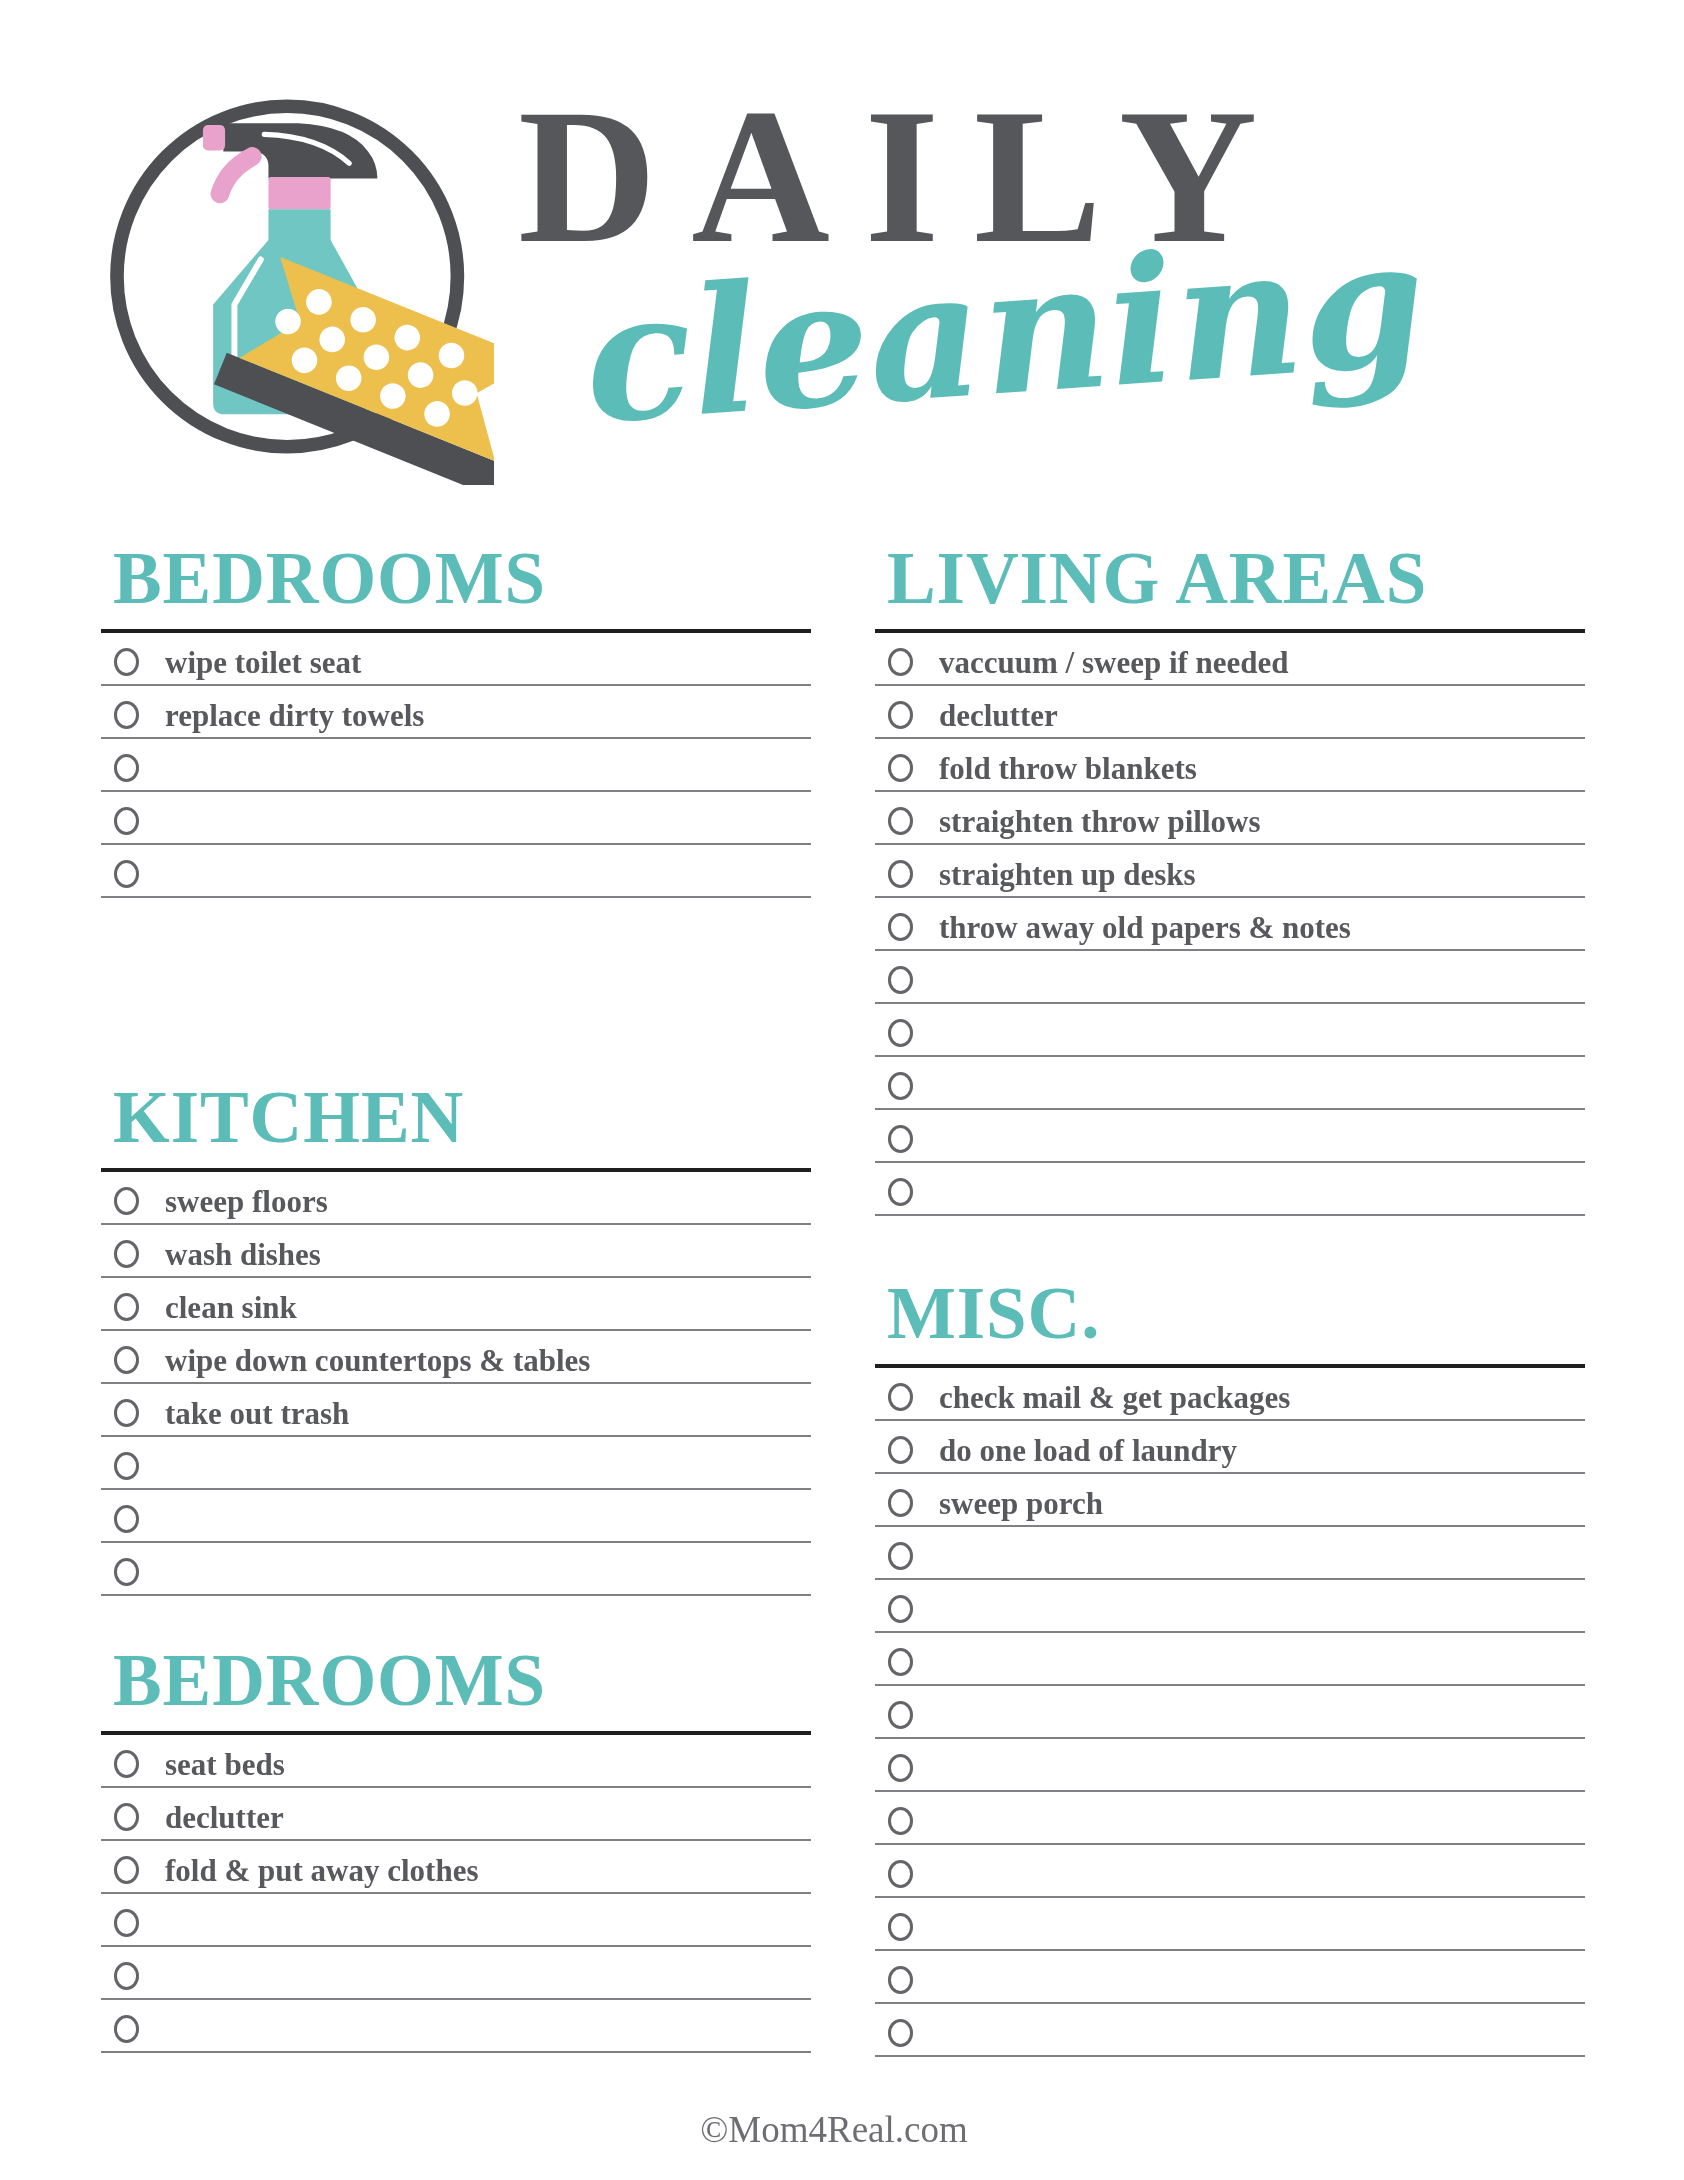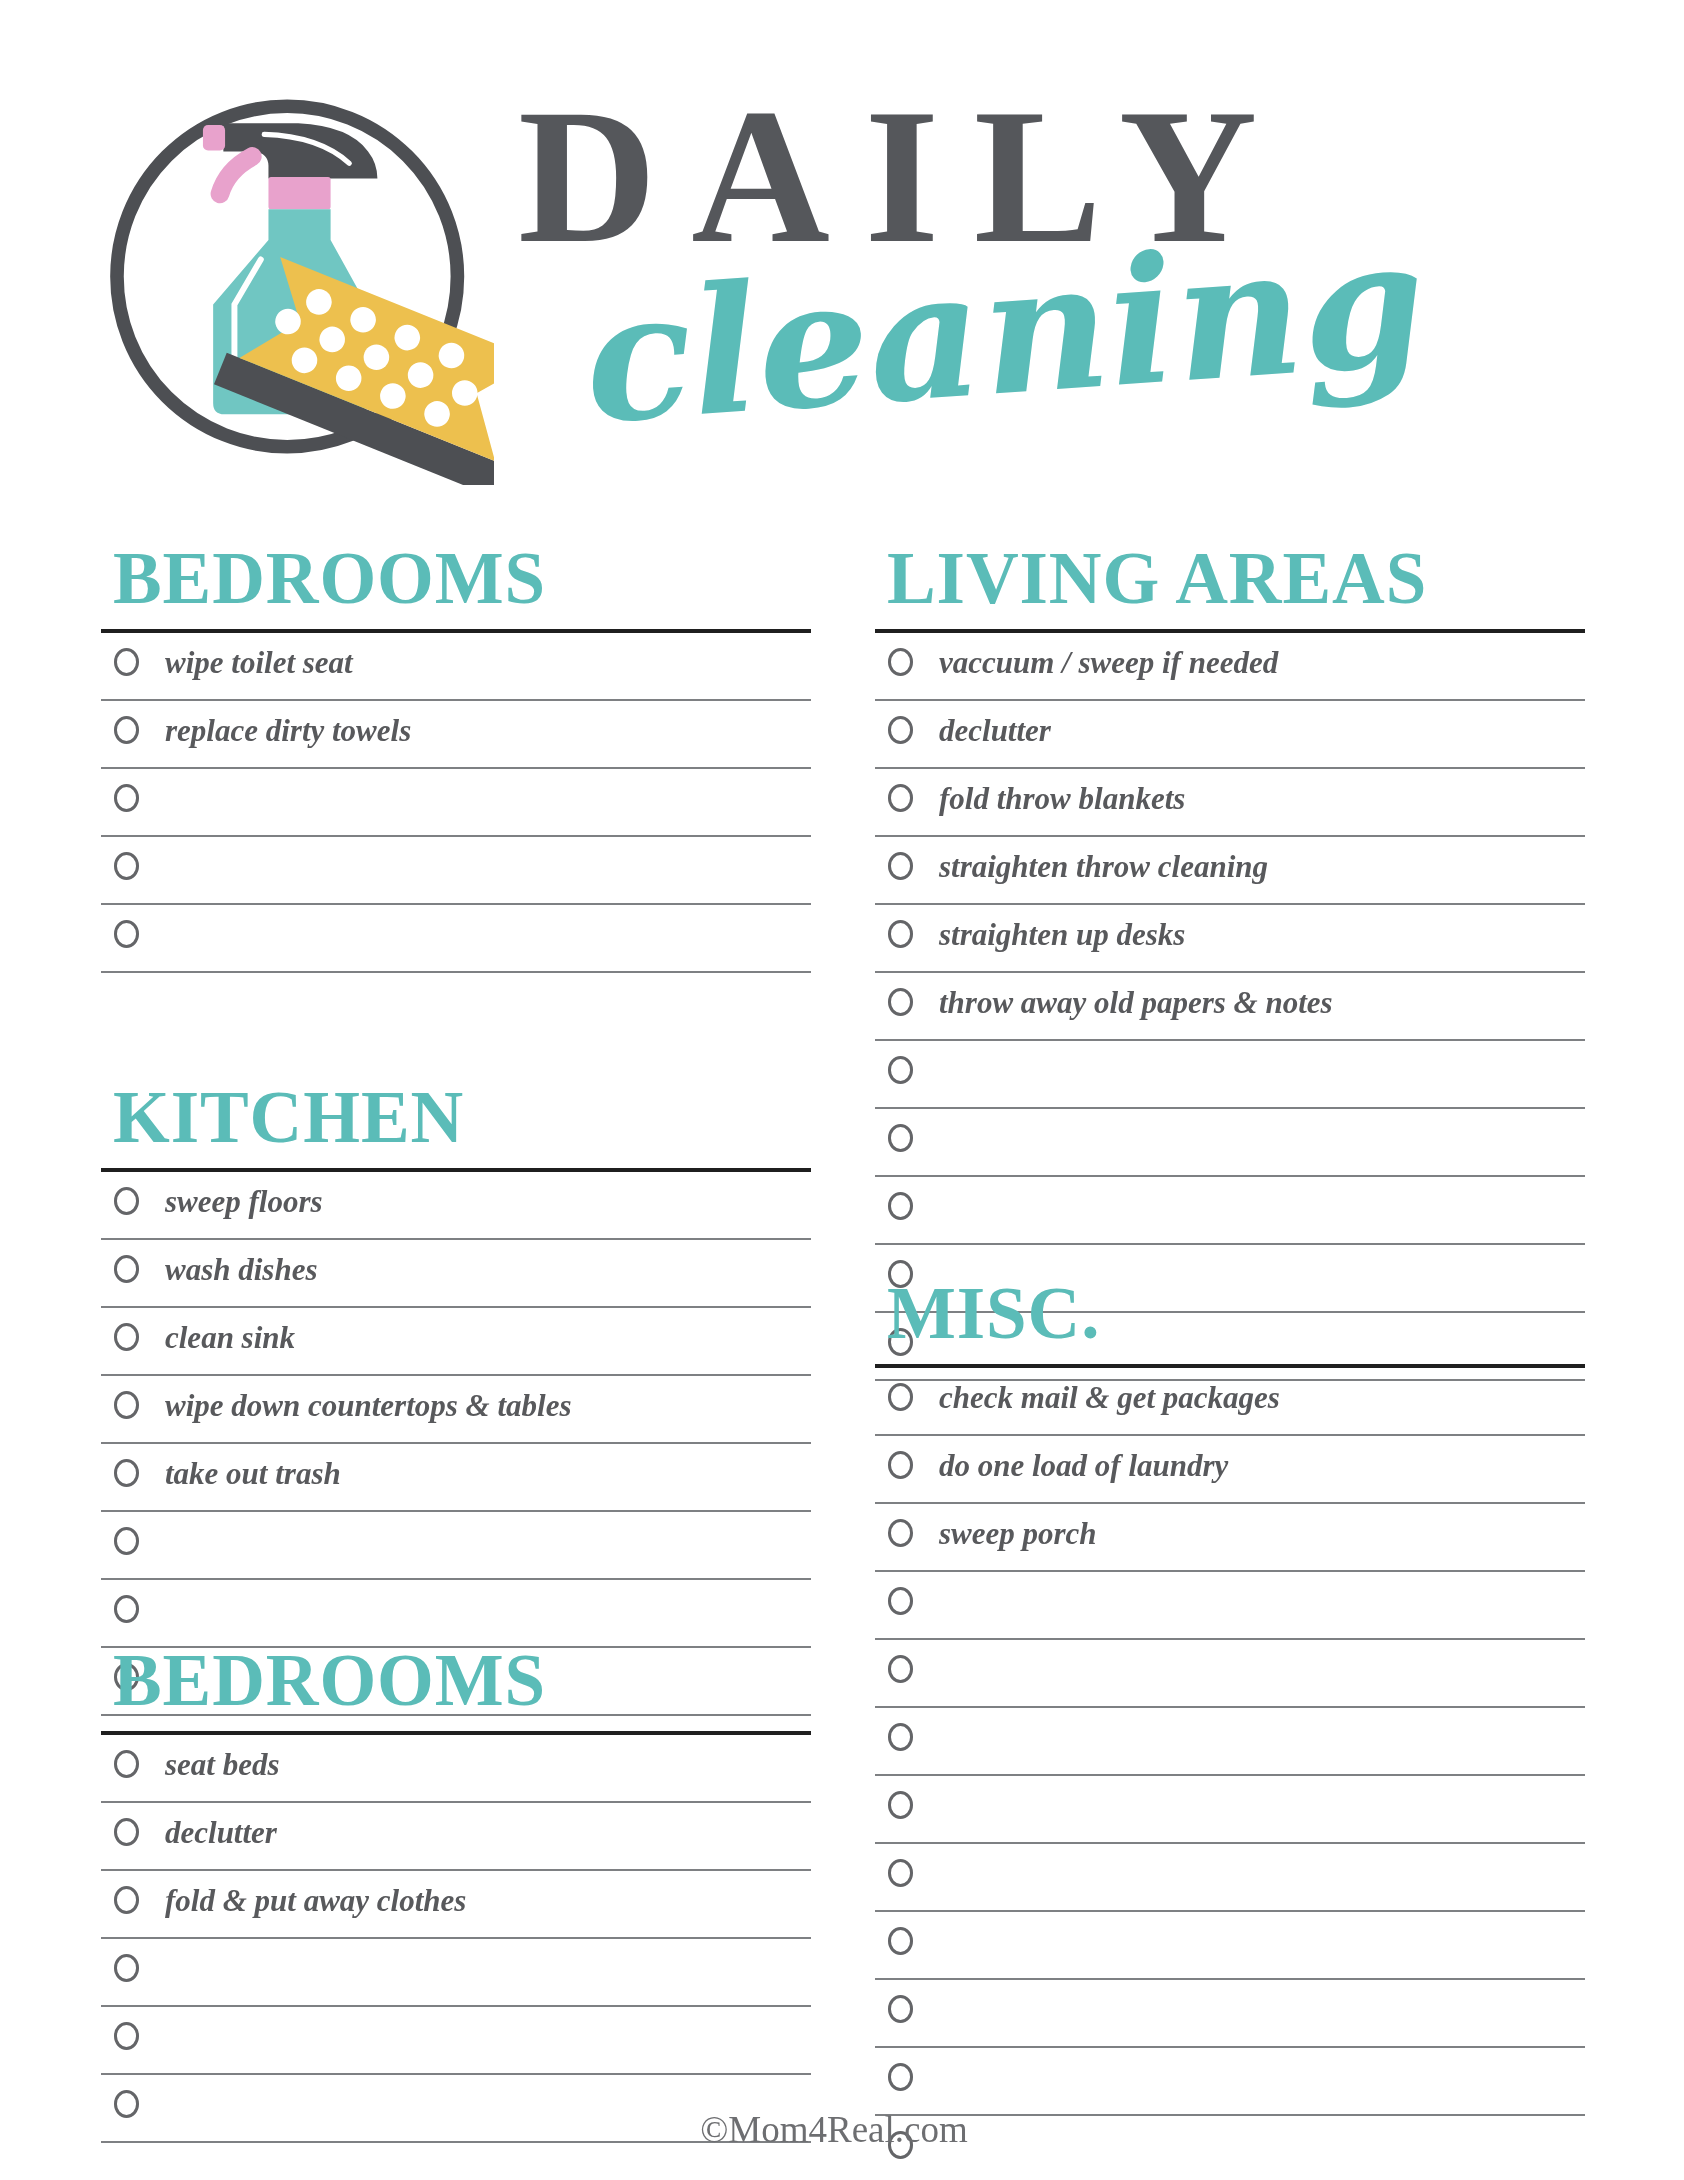--- a/index.html
+++ b/index.html
@@ -35,24 +35,23 @@
     position:absolute;left:12px;top:-91px;
     font-size:73px;line-height:1;font-weight:bold;
     letter-spacing:0.9px;color:#5bbcb8;white-space:nowrap;
   }
   #sec-bathrooms{left:101px;top:629px;}
   #sec-kitchen{left:101px;top:1168px;text-align:right;}
   #sec-bedrooms{left:101px;top:1731px;}
   #sec-living{left:875px;top:629px;}
   #sec-misc{left:875px;top:1364px;}
   .row{
-    position:relative;height:68px;
+    position:relative;height:53px;
     border-bottom:2.6px solid #7e8083;
     box-sizing:border-box;
-    font-style:italic;
   }
   .row .circle{
     position:absolute;left:12.8px;top:15.3px;
     width:25.6px;height:28px;
     border:3.4px solid #646568;border-radius:50%;
     box-sizing:border-box;background:transparent;
   }
   .row .label{
     position:absolute;left:64px;top:13.6px;
     font-size:31px;line-height:1;font-weight:bold;
@@ -204,21 +203,21 @@
       <div class="row">
         <span class="circle"></span>
         <span class="label">declutter</span>
       </div>
       <div class="row">
         <span class="circle"></span>
         <span class="label">fold throw blankets</span>
       </div>
       <div class="row">
         <span class="circle"></span>
-        <span class="label">straighten throw cleaning</span>
+        <span class="label">straighten throw pillows</span>
       </div>
       <div class="row">
         <span class="circle"></span>
         <span class="label">straighten up desks</span>
       </div>
       <div class="row">
         <span class="circle"></span>
         <span class="label">throw away old papers &amp; notes</span>
       </div>
       <div class="row">

